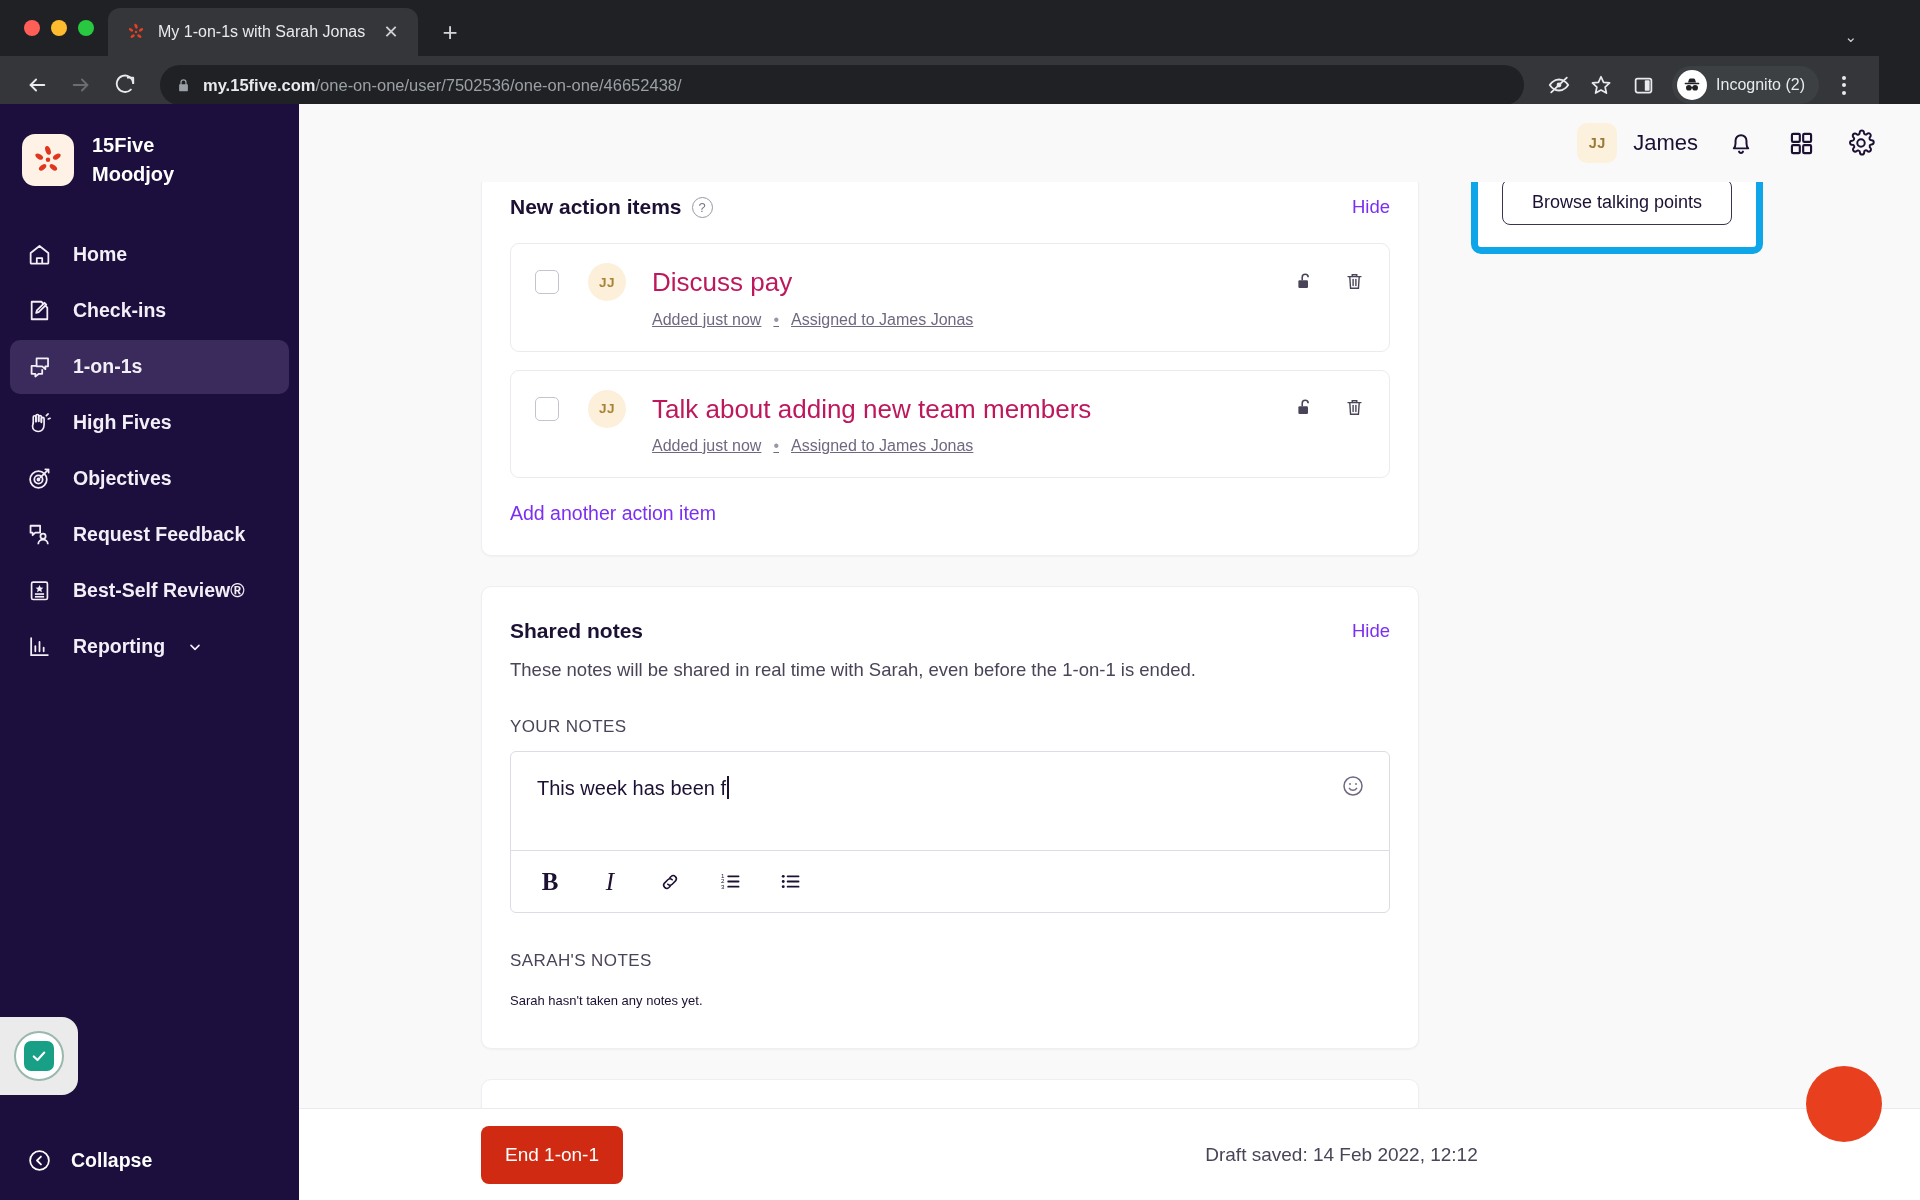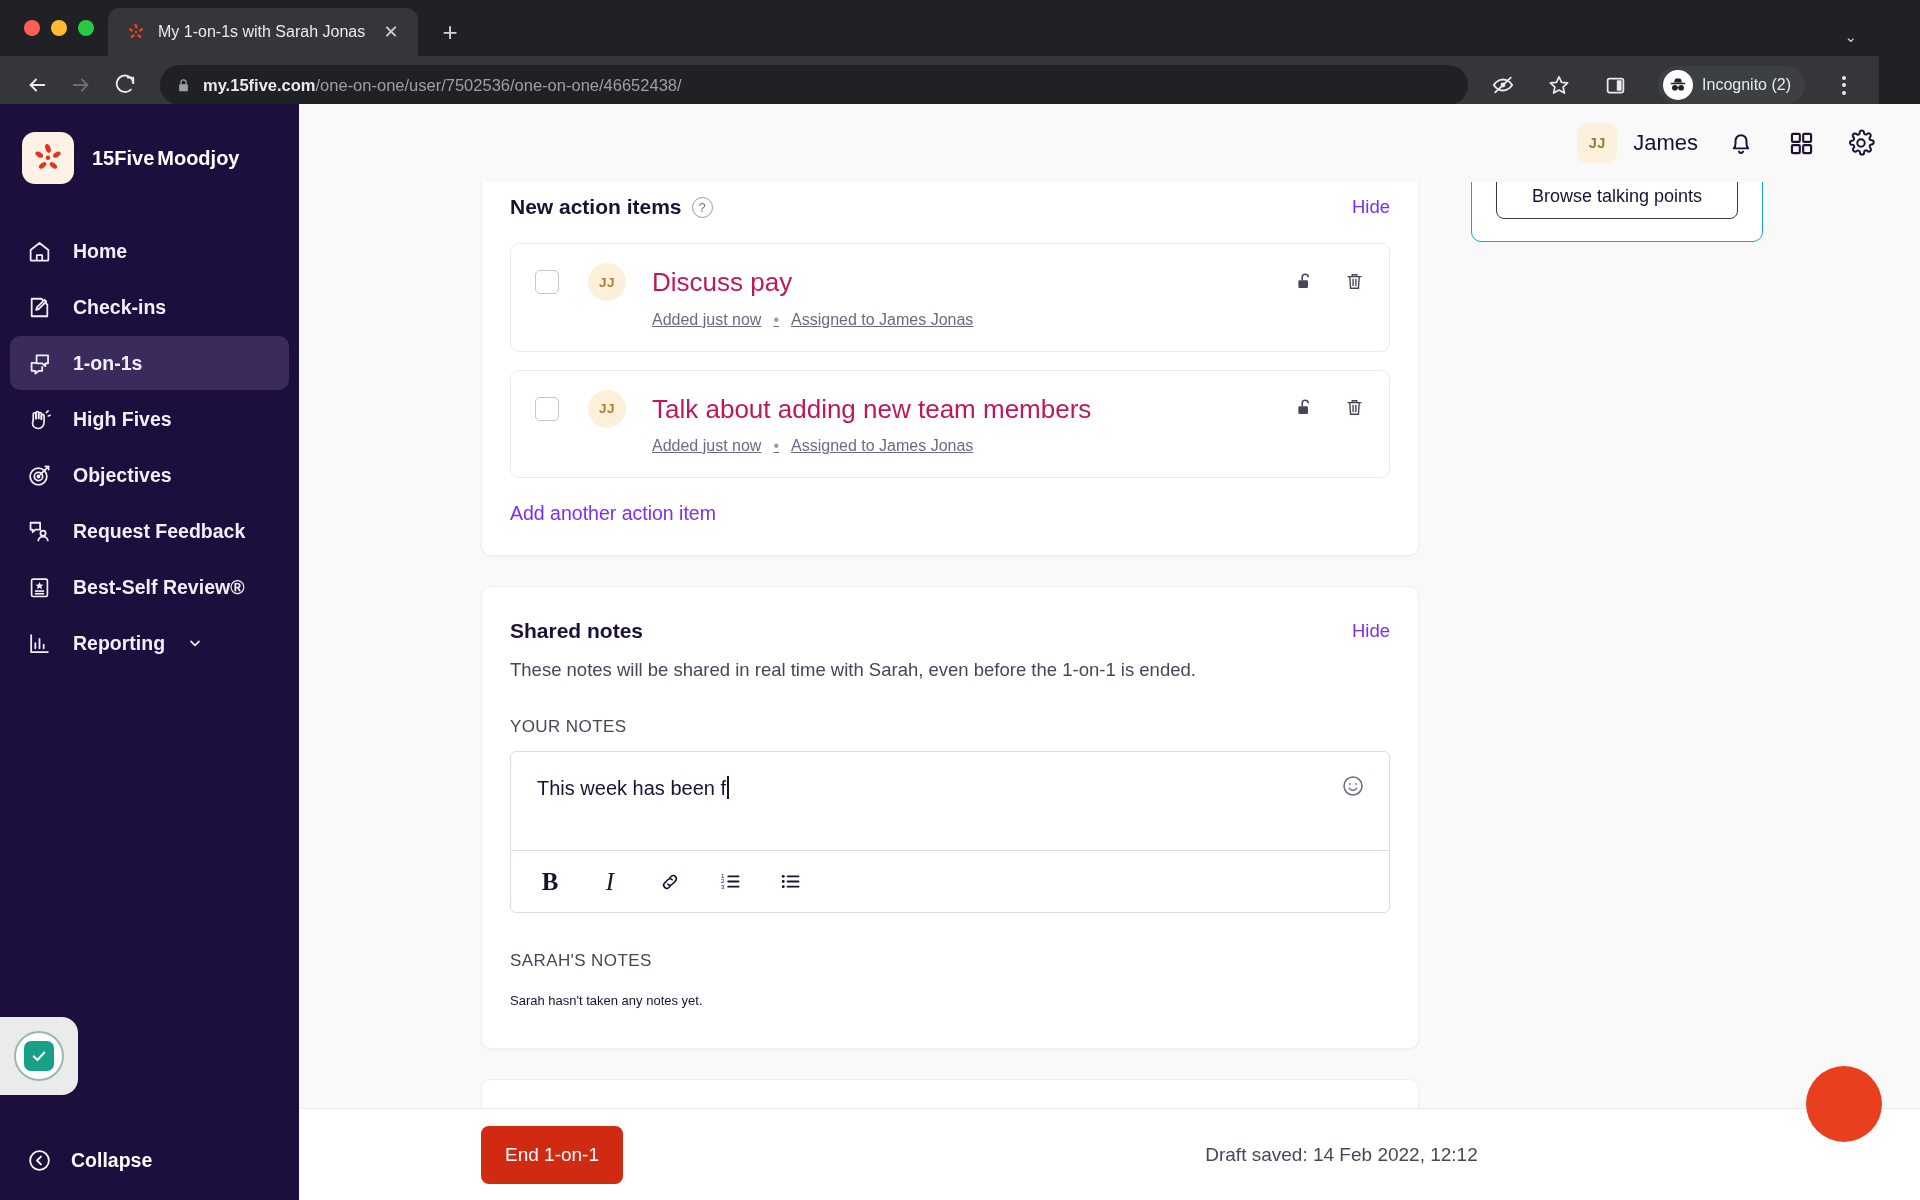--- a/index.html
+++ b/index.html
@@ -61,21 +61,21 @@
   }
   .navbtn.disabled { color: #6a6d71; }
   .omnibox {
     flex: 1; height: 40px; background: #202124; border-radius: 20px;
     display: flex; align-items: center; padding: 0 16px; gap: 12px;
     margin-left: 10px; margin-right: 10px; min-width: 0;
   }
   .lock { width: 15px; height: 15px; flex: 0 0 15px; color: #9aa0a6; }
   .url { font-size: 16.5px; color: #9aa0a6; white-space: nowrap; overflow: hidden; }
   .url .host { color: #e8eaed; font-weight: bold; }
-  .tb-icons { display: flex; align-items: center; gap: 18px; }
+  .tb-icons { display: flex; align-items: center; gap: 4px; }
   .tb-icon {
     width: 38px; height: 38px; border-radius: 50%;
     display: flex; align-items: center; justify-content: center;
     color: #e8eaed; flex: 0 0 38px;
   }
   .incognito-pill {
     height: 38px; border-radius: 19px; background: #3c4043;
     display: flex; align-items: center; gap: 9px; padding: 0 14px 0 5px;
     margin-left: 6px;
   }
@@ -97,21 +97,21 @@
   
   .sidebar {
     width: 299px; flex: 0 0 299px; background: #1d0f3d;
     position: relative; display: flex; flex-direction: column;
   }
   .brand { display: flex; align-items: center; gap: 18px; padding: 28px 0 0 22px; }
   .brand-logo {
     width: 52px; height: 52px; border-radius: 13px; background: #fdf2e5;
     display: flex; align-items: center; justify-content: center; flex: 0 0 52px;
   }
-  .brand-names { display: flex; flex-direction: row; gap: 3px; }
+  .brand-names { display: flex; flex-direction: column; gap: 3px; }
   .brand-names span { color: #fff; font-size: 20px; font-weight: bold; line-height: 1.32; }
 
   .nav { margin-top: 40px; display: flex; flex-direction: column; gap: 2px; padding: 0 10px; }
   .nav-item {
     display: flex; align-items: center; gap: 20px;
     height: 54px; padding: 0 16px; border-radius: 10px;
     color: #f2eff8; font-size: 19.5px; font-weight: bold;
   }
   .nav-item.active { background: #3a2b5c; }
   .nav-ico { width: 27px; height: 27px; flex: 0 0 27px; display: flex; align-items: center; justify-content: center; }
@@ -227,21 +227,21 @@
   .sarah-text { font-size: 13px; color: #1c1033; margin-top: 22px; }
 
   .card-stub { margin-top: 30px; height: 46px; }
 
   
   .col-right {
     position: absolute; top: -10px; left: 1172px; width: 292px;
   }
   .rail-card {
     background: #fff; border-radius: 10px; padding: 0 24px 22px 24px;
-    border: 1px solid #0ea5e9;
+    border: 7px solid #0ea5e9;
   }
   .browse-btn {
     width: 100%; height: 46px; border: 1px solid #3b3450; border-radius: 8px;
     background: #fff; color: #1c1033; font-size: 18px;
     display: flex; align-items: center; justify-content: center;
     font-family: "Liberation Sans", sans-serif;
   }
 
   
   .bottombar {

